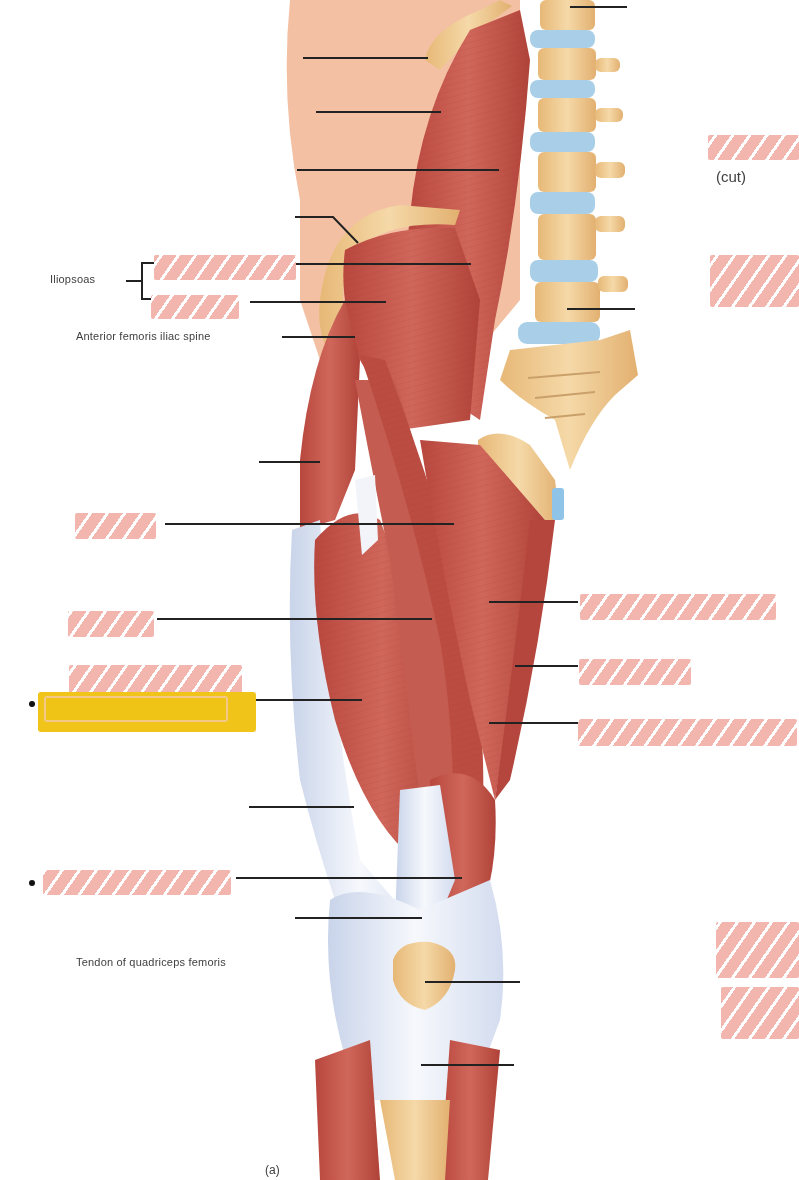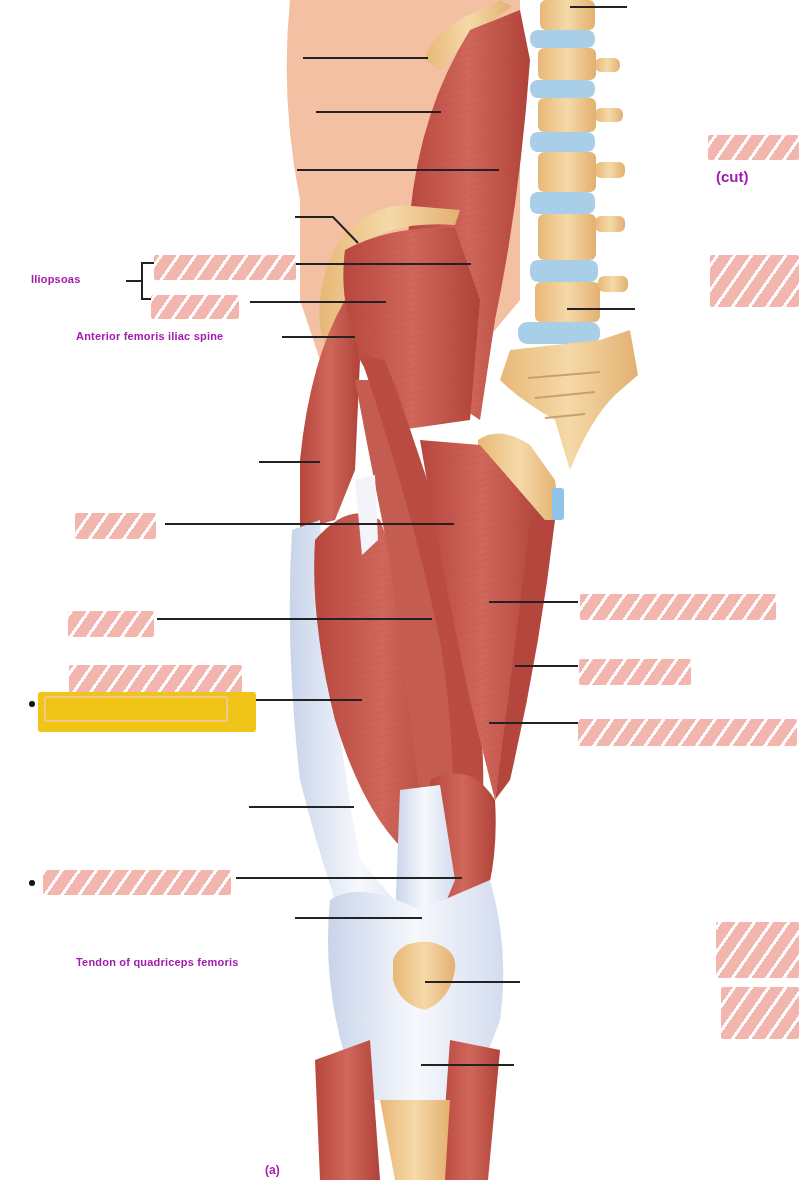--- a/index.html
+++ b/index.html
@@ -1,21 +1,21 @@
 <!DOCTYPE html>
 <html><head>
 <meta charset="utf-8">
 <style>
   * { box-sizing: border-box; margin: 0; padding: 0; }
   html, body { width: 799px; height: 1180px; background: #ffffff; overflow: hidden; }
   body { position: relative; font-family: "Liberation Sans", sans-serif; }
   #stage { position: absolute; left: 0; top: 0; width: 799px; height: 1180px; }
   svg.art { position: absolute; left: 0; top: 0; }
   .label {
-    position: absolute; font-weight: bold; color: #a21caf; white-space: nowrap;
+    position: absolute; font-weight: normal; color: #404040; white-space: nowrap;
     font-family: "Liberation Sans", sans-serif;
   }
   .lbl-small { font-size: 11px; letter-spacing: 0.2px; }
   .lbl-mid { font-size: 12px; }
   .lbl-cut { font-size: 15px; }
   .redact {
     position: absolute; border-radius: 2px;
     background: repeating-linear-gradient(-55deg, #f3b6ae 0 11px, #ffffff 11px 14px);
   }
   .answer-box {
@@ -145,21 +145,21 @@
       <line x1="236" y1="878" x2="462" y2="878"></line>
       <line x1="295" y1="918" x2="422" y2="918"></line>
       <line x1="425" y1="982" x2="520" y2="982"></line>
       <line x1="421" y1="1065" x2="514" y2="1065"></line>
 
       <polyline points="155,263 142,263 142,299 155,299"></polyline>
       <line x1="126" y1="281" x2="142" y2="281"></line>
     </g>
   </svg>
 
-  <span class="label lbl-small" style="left:31px; top:273px;">Iliopsoas</span>
+  <span class="label lbl-small" style="left:50px; top:273px;">Iliopsoas</span>
   <span class="label lbl-small" style="left:76px; top:330px;">Anterior femoris iliac spine</span>
   <span class="label lbl-small" style="left:76px; top:956px;">Tendon of quadriceps femoris</span>
   <span class="label lbl-cut" style="left:716px; top:168px;">(cut)</span>
   <span class="label lbl-mid" style="left:265px; top:1163px;">(a)</span>
 
   <div class="redact" style="left:154px; top:255px; width:142px; height:25px;"></div>
   <div class="redact" style="left:151px; top:295px; width:88px; height:24px;"></div>
   <div class="redact" style="left:75px; top:513px; width:81px; height:26px;"></div>
   <div class="redact" style="left:68px; top:611px; width:86px; height:26px;"></div>
   <div class="redact" style="left:69px; top:665px; width:173px; height:28px;"></div>

